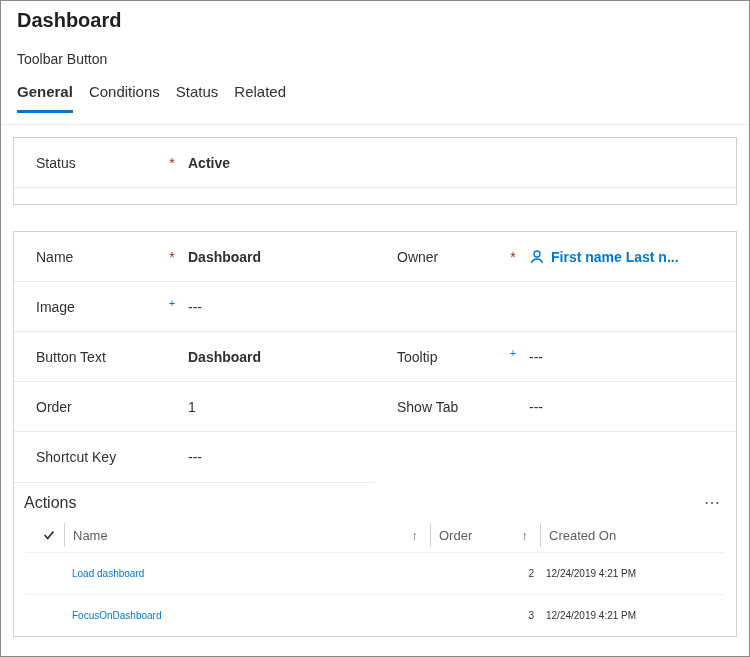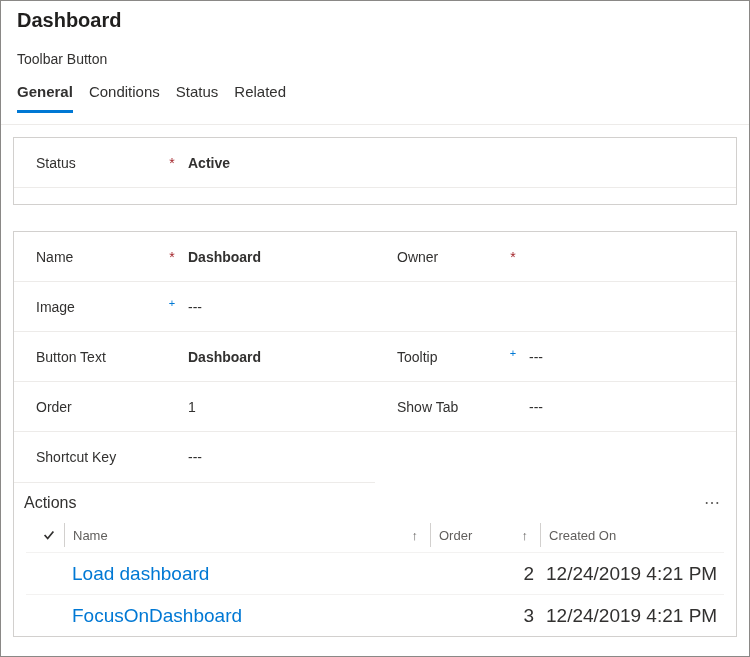--- a/index.html
+++ b/index.html
@@ -97,21 +97,21 @@
   .gc-order { width:60px; }
   .gc-order-arrow { width:50px; justify-content:flex-end; padding-right:12px; border-left:none;}
   .gc-created { width:184px; }
   .arrow { color:#605e5c; font-size:13px;}
   .grid-row {
     display:flex;
     align-items:center;
     height:42px;
     margin: 0 12px;
     border-top:1px solid #f3f2f1;
-    font-size:19px;
+    font-size:10px;
   }
   .grid-row:first-of-type { border-top:1px solid #edebe9;}
   .gr-check { width:38px;}
   .gr-name { flex:1; padding-left:8px; color:#0078d4; cursor:pointer;}
   .gr-spacer1 { width:40px;}
   .gr-order { width:60px; padding-left:8px; text-align:right; padding-right:18px;}
   .gr-order2 { width:50px; text-align:right; padding-right:6px;}
   .gr-created { width:184px; padding-left:6px;}
   svg.person { width:16px; height:16px; fill:none; stroke:#0078d4; stroke-width:1.4;}
   svg.check { width:14px; height:14px; stroke:#323130; stroke-width:2; fill:none;}
@@ -146,20 +146,27 @@
   <div class="section" style="padding-bottom:0;">
     <div class="row">
       <div class="cell">
         <div class="label">Name</div>
         <div class="req red">*</div>
         <div class="value bold">Dashboard</div>
       </div>
       <div class="cell">
         <div class="label" style="width:130px">Owner</div>
         <div class="req red">*</div>
+        <div class="value link">
+          <svg class="person" viewBox="0 0 16 16">
+              <circle cx="8" cy="5" r="3"></circle>
+              <path d="M2.5 14c1-3 4-4 5.5-4s4.5 1 5.5 4"></path>
+            </svg>
+          <span>First name Last n...</span>
+        </div>
       </div>
     </div>
 
     <div class="row">
       <div class="cell">
         <div class="label">Image</div>
         <div class="req blue">+</div>
         <div class="value">---</div>
       </div>
     </div>

